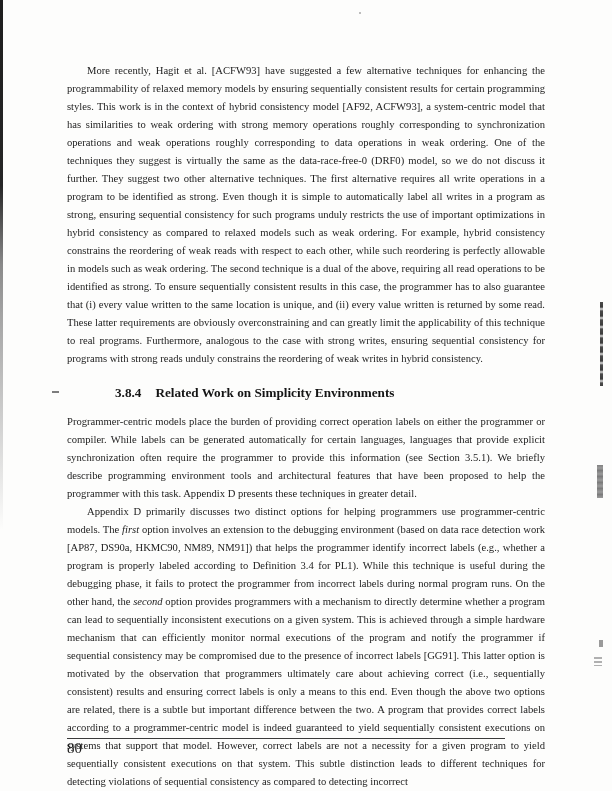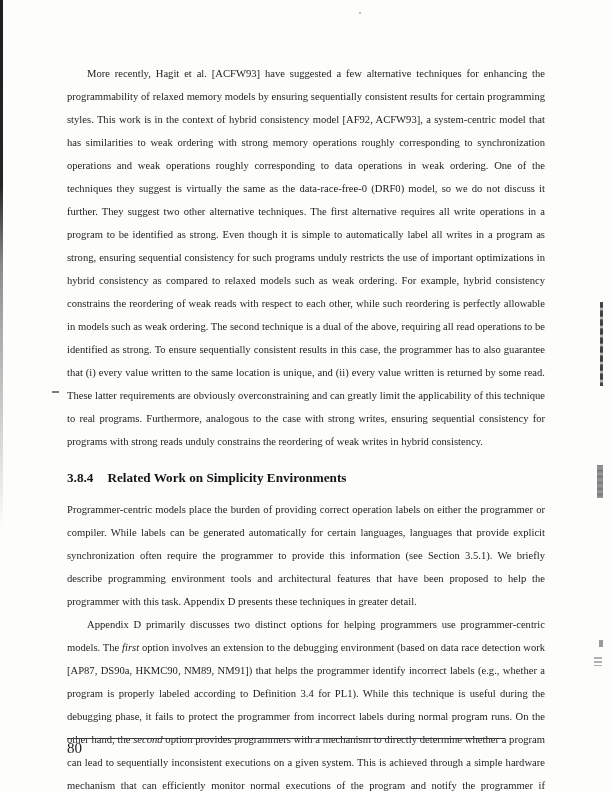--- a/index.html
+++ b/index.html
@@ -17,34 +17,34 @@
   }
   .text-block {
     position: absolute;
     left: 67px;
     top: 62px;
     width: 478px;
   }
   .body-para {
     margin: 0;
     font-size: 10.6px;
-    line-height: 23px;
+    line-height: 18px;
     text-align: justify;
     color: #1c1c1c;
   }
   .body-para.indent { text-indent: 20px; }
   .body-para em { }
   .section-heading {
     margin: 17px 0 12px 0;
     font-size: 13.2px;
     line-height: 16px;
     font-weight: bold;
     color: #151515;
   }
-  .section-heading .section-number { margin-right: 14px; }
+  .section-heading .section-number { margin-right: 14px; margin-left: 48px; }
   .footer-rule {
     position: absolute;
     left: 67px;
     top: 738px;
     width: 438px;
     height: 1px;
     background: #3a3a3a;
   }
   .page-footer {
     position: absolute;

